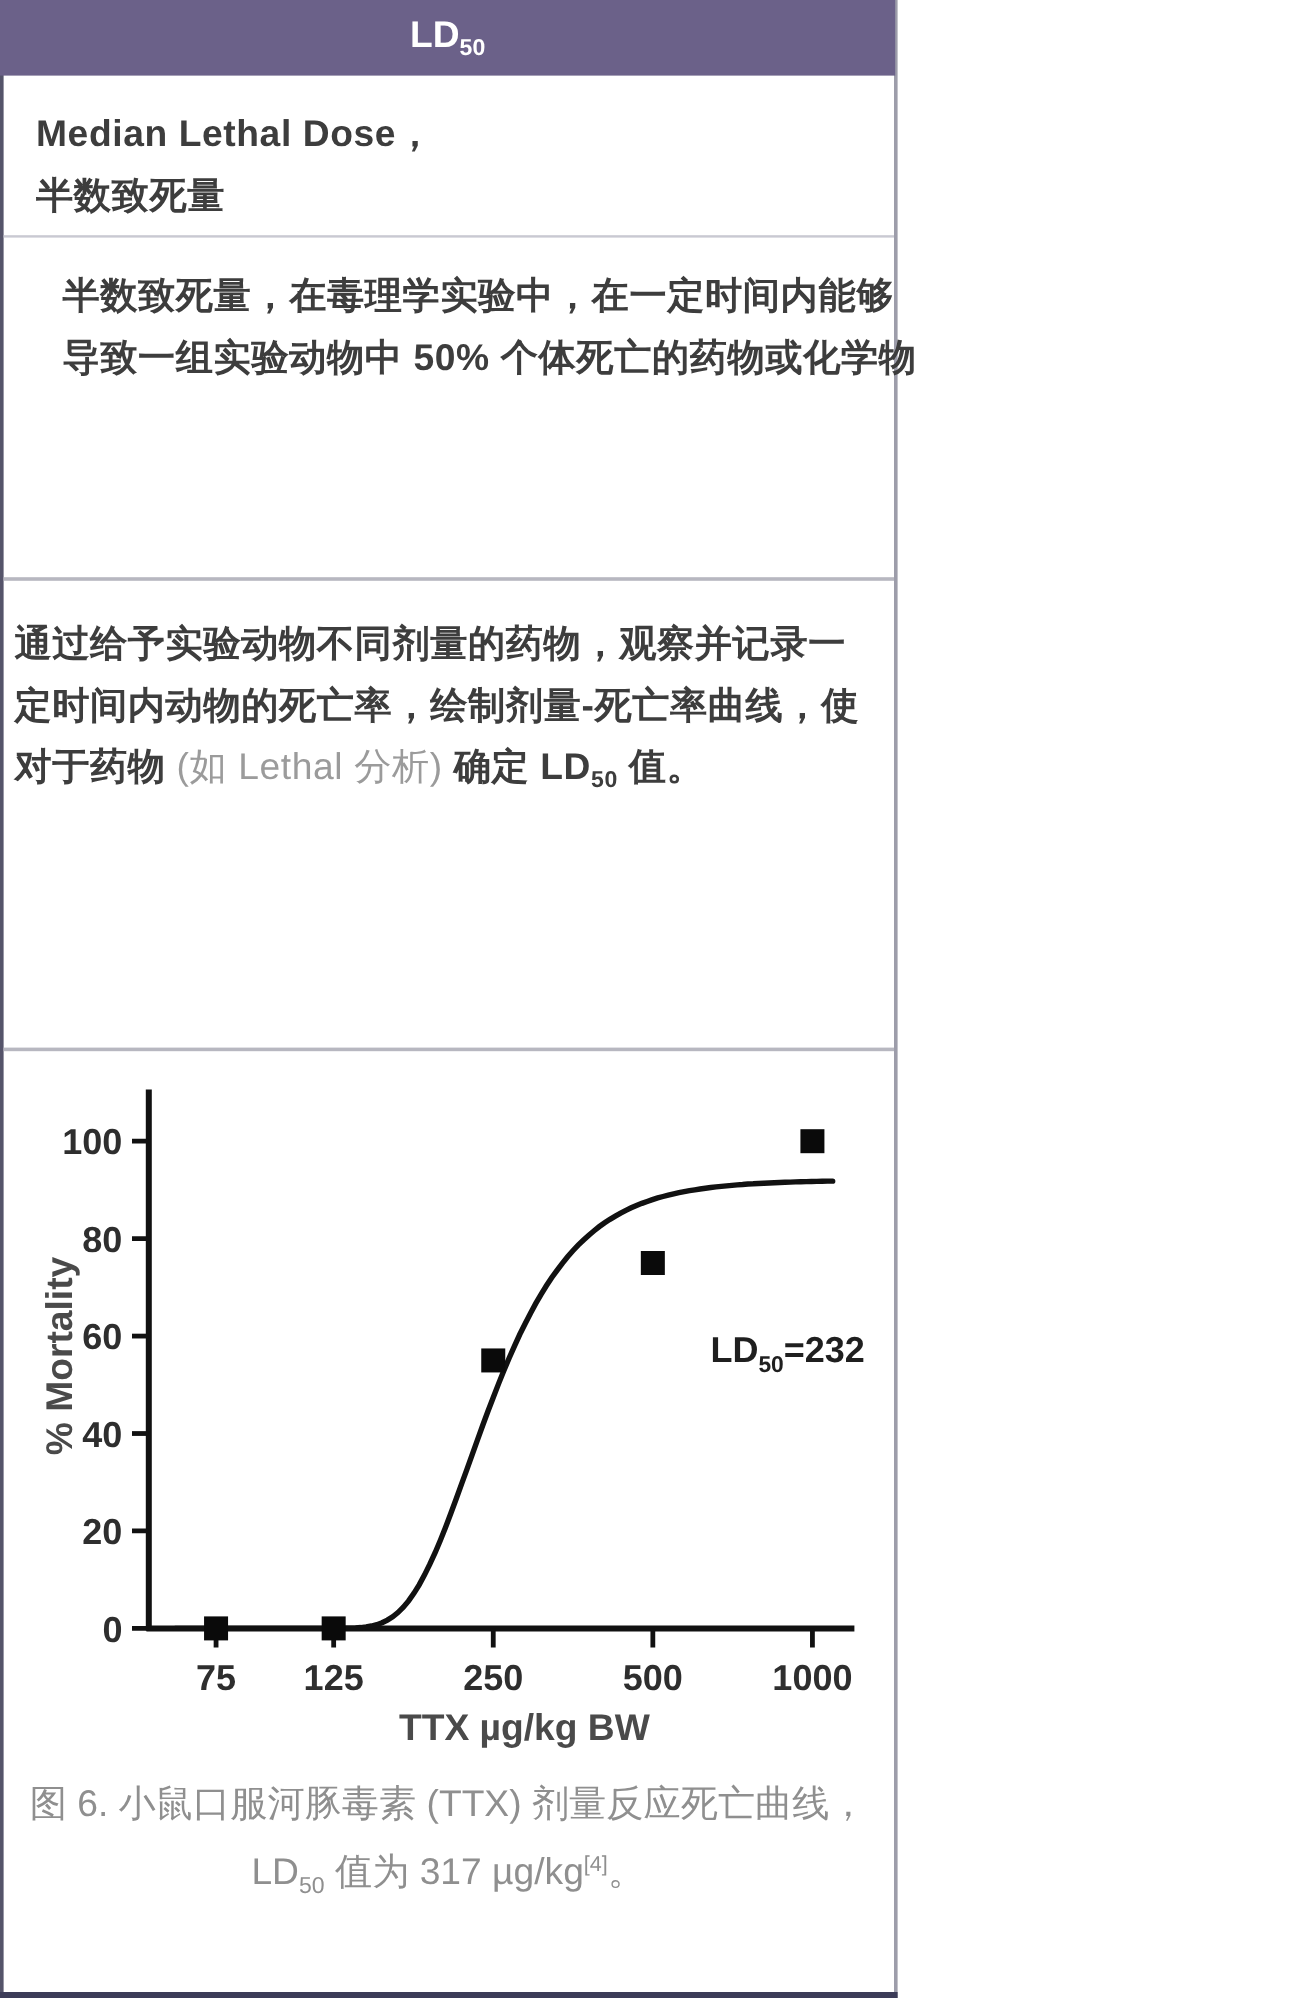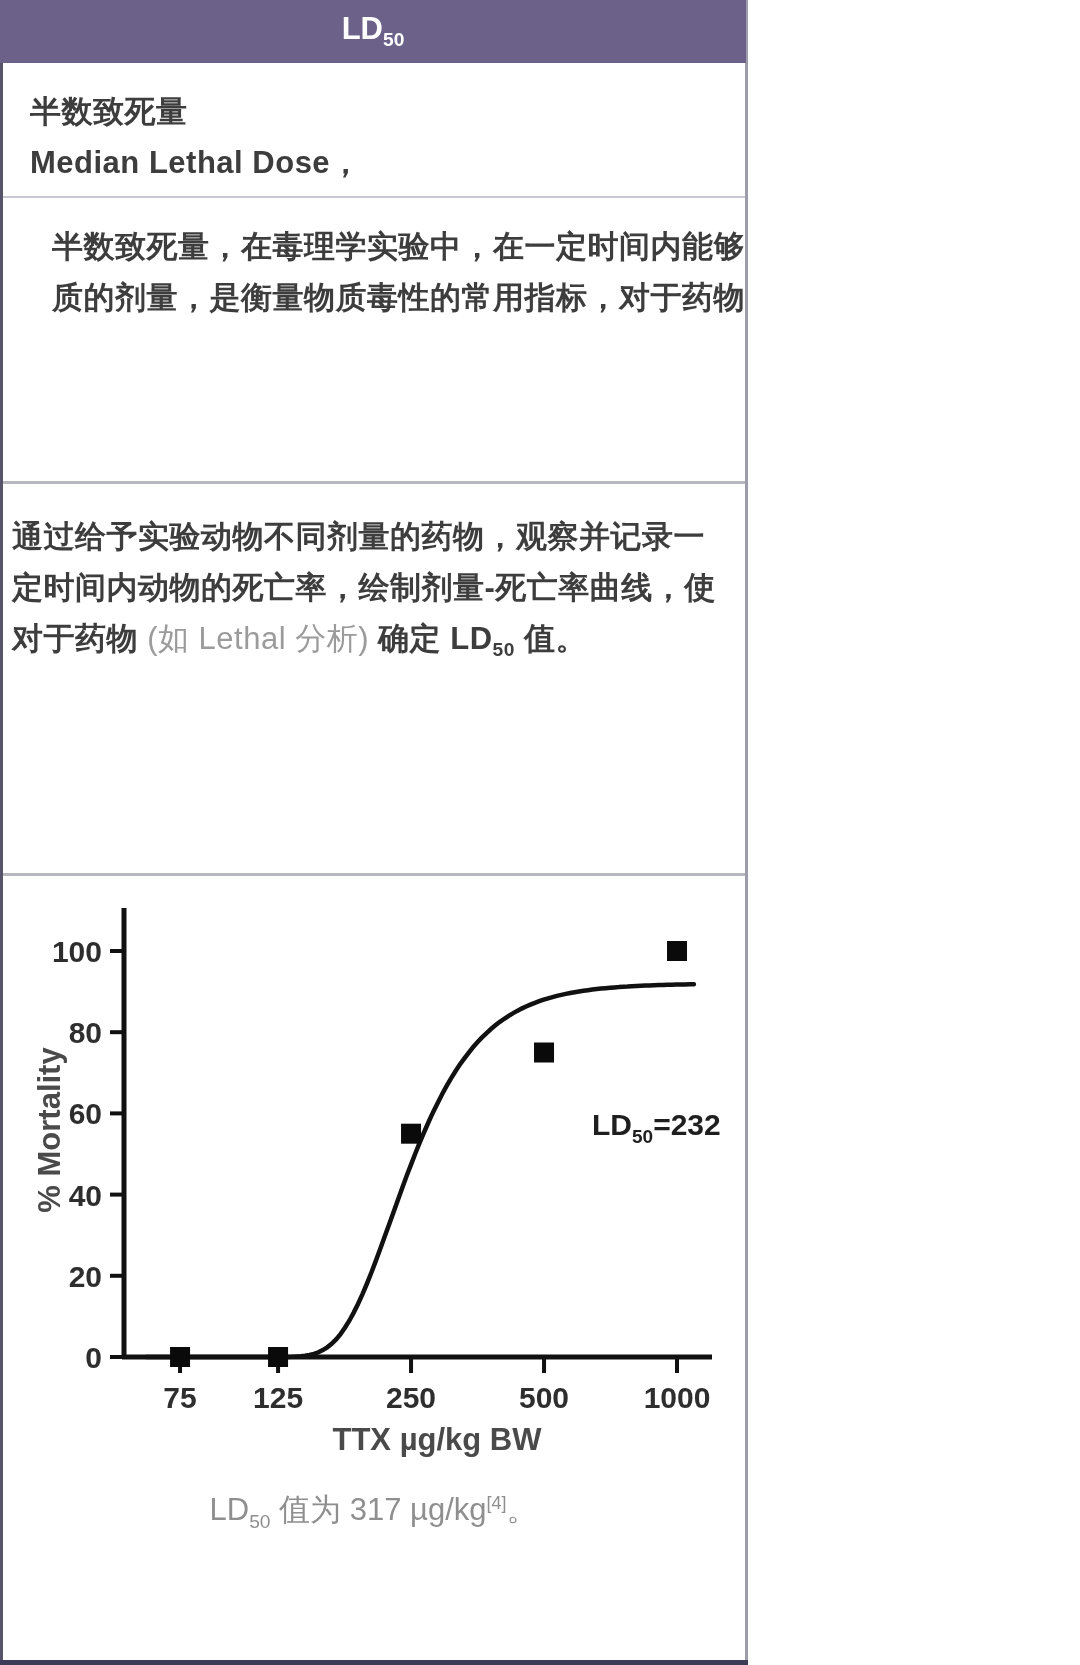--- a/index.html
+++ b/index.html
@@ -31,28 +31,28 @@
 
   <div class="vborder" style="left:0;top:0;width:3px;height:1665px;background:#55546a;"></div>
   <div class="vborder" style="left:745px;top:0;width:3px;height:1665px;background:#9d9daa;"></div>
   <div class="hborder" style="left:0;top:1660px;width:748px;height:5px;background:#3c3c58;"></div>
 
   <div class="header-bar">
     <span><span>LD</span><sub>50</sub></span>
   </div>
 
   <div class="txt-block" style="left:30px;top:86px;">
+    <div>Median Lethal Dose，</div>
     <div>半数致死量</div>
-    <div>Median Lethal Dose，</div>
   </div>
   <div class="divider" style="top:196px;width:742px;height:2px;background:#c9c9d2;"></div>
 
   <div class="txt-block" style="left:28px;top:221px;margin-left:24px;">
     <div>半数致死量，在毒理学实验中，在一定时间内能够</div>
-    <div>质的剂量，是衡量物质毒性的常用指标，对于药物</div>
+    <div>导致一组实验动物中 50% 个体死亡的药物或化学物</div>
   </div>
   <div class="divider" style="top:481px;width:742px;height:3px;background:#b7b7c0;"></div>
 
   <div class="txt-block" style="left:12px;top:511px;">
     <div>通过给予实验动物不同剂量的药物，观察并记录一</div>
     <div>定时间内动物的死亡率，绘制剂量-死亡率曲线，使</div>
     <div><span>对于药物 </span><span class="gray-inline">(如 Lethal 分析)</span><span> 确定 LD</span><sub>50</sub><span> 值。</span></div>
   </div>
   <div class="divider" style="top:873px;width:742px;height:3px;background:#b7b7c0;"></div>
 
@@ -86,16 +86,17 @@
       <rect x="268.0567786789825" y="470" width="20" height="20" fill="#0a0a0a"></rect>
       <rect x="401.0444114618901" y="246.7" width="20" height="20" fill="#0a0a0a"></rect>
       <rect x="534.0320442447976" y="165.5" width="20" height="20" fill="#0a0a0a"></rect>
       <rect x="667.0196770277053" y="64" width="20" height="20" fill="#0a0a0a"></rect>
       <text x="60" y="253" text-anchor="middle" class="axis-label" transform="rotate(-90 60 253)">% Mortality</text>
       <text x="437" y="573" text-anchor="middle" class="axis-label">TTX µg/kg BW</text>
       <text x="592" y="258" class="annot"><tspan>LD</tspan><tspan dy="8" font-size="19">50</tspan><tspan dy="-8" font-size="30">=232</tspan></text>
     </svg>
 
   <div class="caption">
+    <div>图 6. 小鼠口服河豚毒素 (TTX) 剂量反应死亡曲线，</div>
     <div><span>LD</span><sub>50</sub><span> 值为 317 µg/kg</span><sup>[4]</sup><span>。</span></div>
   </div>
 
 </div>
 
 </body></html>

